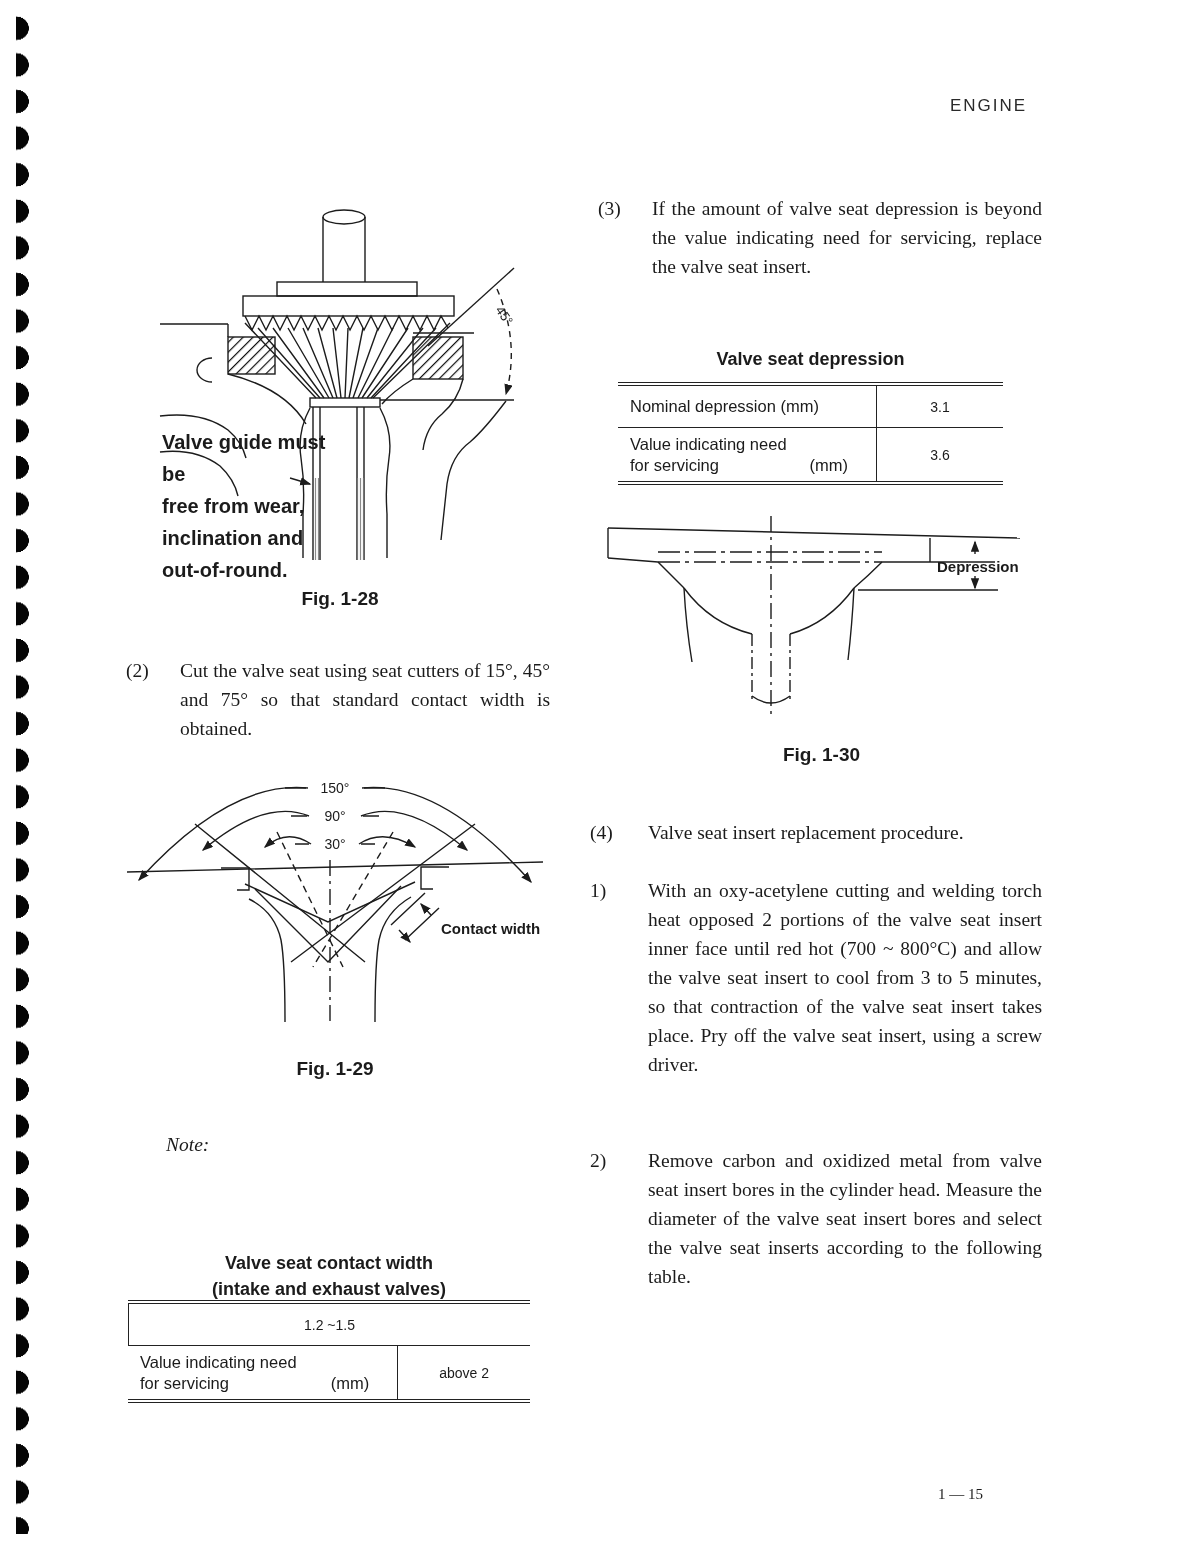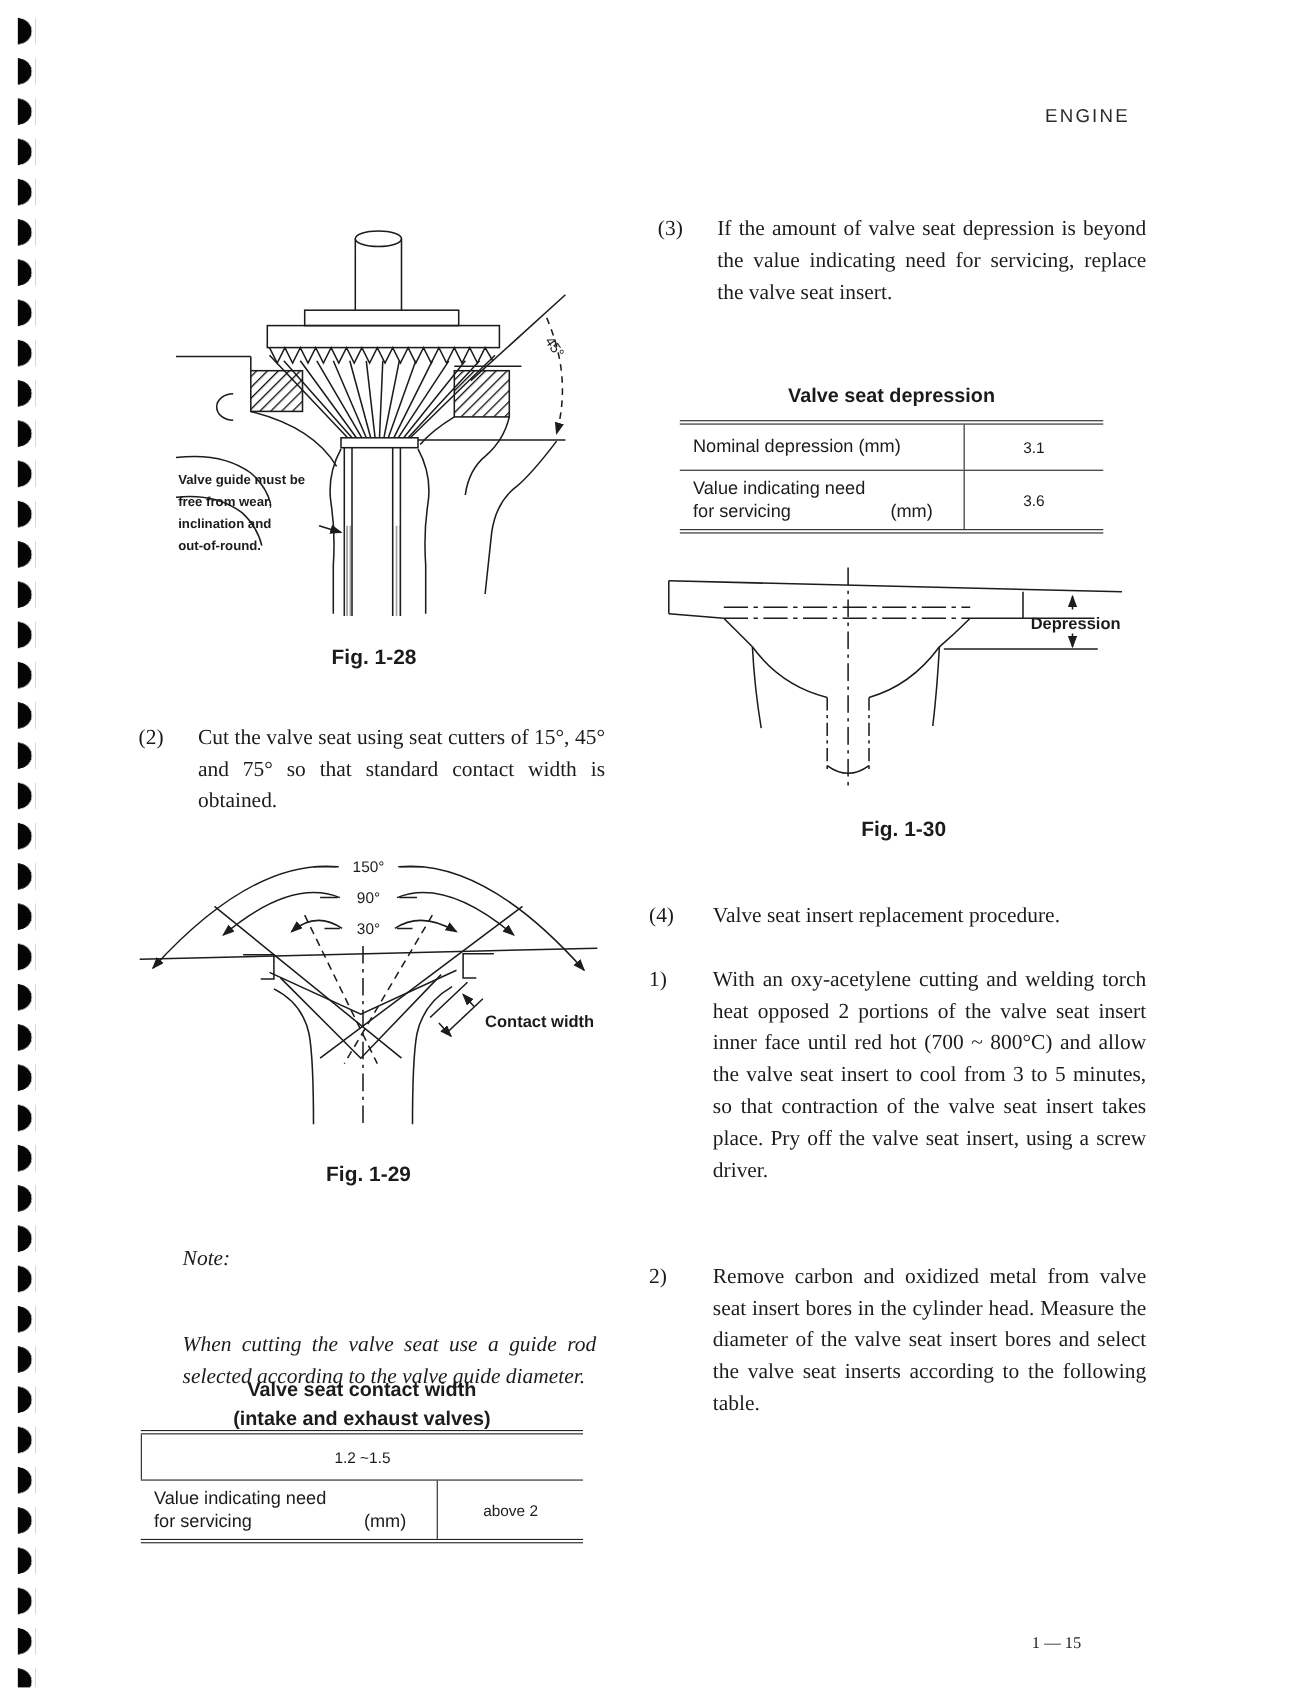--- a/index.html
+++ b/index.html
@@ -30,22 +30,22 @@
     font-family:"Liberation Sans",sans-serif;font-size:16.5px;}
   .spectable .row{display:flex;align-items:center;}
   .spectable .row+.row{border-top:1.5px solid #222;}
   .spectable .lbl{flex:0 0 67%;padding:4px 10px 4px 12px;line-height:21px;box-sizing:border-box;}
   .spectable .val{flex:1;text-align:center;font-size:14px;border-left:1.5px solid #222;
     align-self:stretch;display:flex;align-items:center;justify-content:center;}
   .lbl .l2{display:flex;justify-content:space-between;padding-right:18px;}
   .r1{height:41px;}
   .r2{height:53px;}
   
-  .fig-ann{font-family:"Liberation Sans",sans-serif;font-weight:700;font-size:12px;
-    line-height:20px;white-space:pre-line;}
+  .fig-ann{font-family:"Liberation Sans",sans-serif;font-weight:700;font-size:20px;
+    line-height:32px;white-space:pre-line;}
   svg{display:block;}
   svg text{font-family:"Liberation Sans",sans-serif;fill:#1b1b1b;}
   .pagenum{font-size:15px;}
 </style>
 </head>
 <body>
 
 <div class="abs holes"></div>
 
 <div class="abs engine">ENGINE</div>
@@ -153,23 +153,22 @@
     <g>
       <path d="M266,153 L300,121 M280,168 L314,136"></path>
       <path d="M306,143 L296,132" marker-end="url(#arr)"></path>
       <path d="M274,158 L285,170" marker-end="url(#arr)"></path>
       <text x="316" y="162" font-size="15" font-weight="700" stroke="none">Contact width</text>
     </g>
   </svg>
 </div>
 <div class="abs figcap" style="left:125px;top:1058px;width:420px;">Fig. 1-29</div>
 
-<div class="abs para note" style="left:166px;top:1130px;width:376px;flex-direction:column;">
+<div class="abs para note" style="left:166px;top:1130px;width:376px;">
   <div class="num">Note:</div>
-  <div class="txt">When cutting the valve seat use a guide rod selected according to the valve guide diameter.</div>
 </div>
 
 <div class="abs tbltitle" style="left:128px;top:1250px;width:402px;">
   <div>Valve seat contact width</div>
   <div>(intake and exhaust valves)</div>
 </div>
 
 <div class="abs spectable" style="left:128px;top:1300px;width:402px;">
   <div class="row r1">
     <div class="val">1.2 ~1.5</div>

